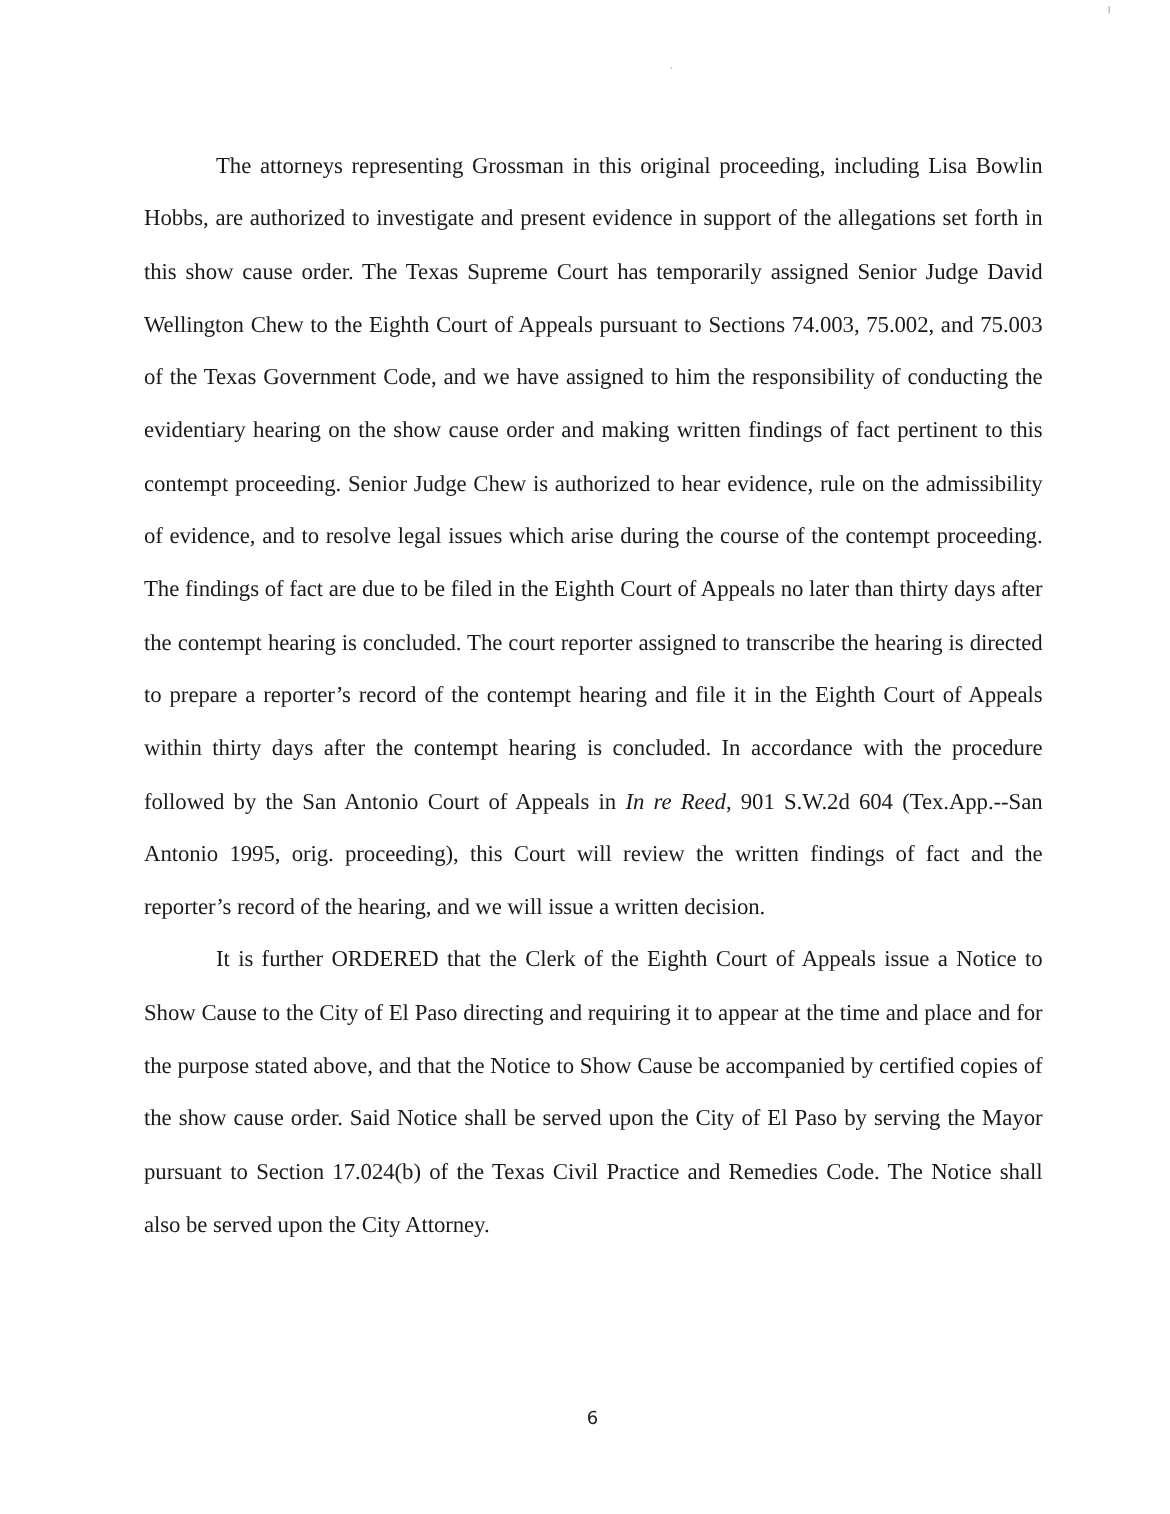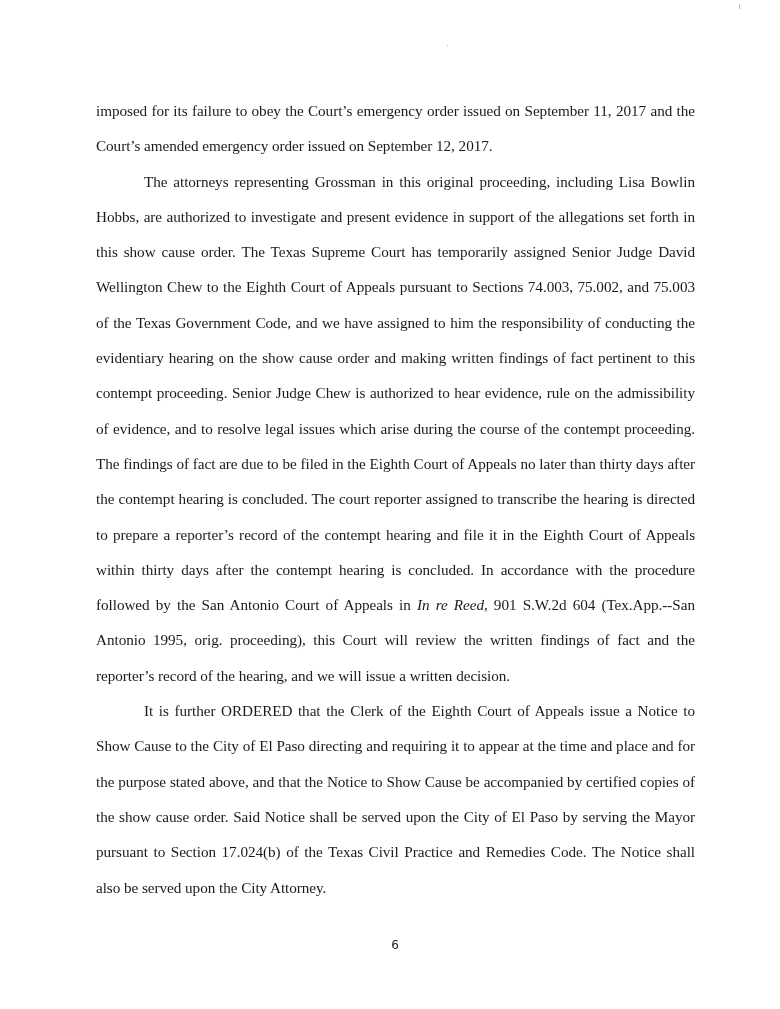--- a/index.html
+++ b/index.html
@@ -50,23 +50,20 @@
   .speck-2 { left: 447px; top: 45px; width: 1px; height: 1px; }
   i { font-style: italic; }
 </style>
 </head>
 <body>
 
 <div class="speck speck-1"></div>
 <div class="speck speck-2"></div>
 
 <div class="page">
-  <p class="para">
-    <span>imposed for its failure to obey the Court’s emergency order issued on September 11, 2017 and the Court’s amended emergency order issued on September 12, 2017.</span>
-  </p>
   <p class="para indent">
     <span>The attorneys representing Grossman in this original proceeding, including Lisa Bowlin Hobbs, are authorized to investigate and present evidence in support of the allegations set forth in this show cause order.  The Texas Supreme Court has temporarily assigned Senior Judge David Wellington Chew to the Eighth Court of Appeals pursuant to Sections 74.003, 75.002, and 75.003 of the Texas Government Code, and we have assigned to him the responsibility of conducting the evidentiary hearing on the show cause order and making written findings of fact pertinent to this contempt proceeding.  Senior Judge Chew is authorized to hear evidence, rule on the admissibility of evidence, and to resolve legal issues which arise during the course of the contempt proceeding. The findings of fact are due to be filed in the Eighth Court of Appeals no later than thirty days after the contempt hearing is concluded.  The court reporter assigned to transcribe the hearing is directed to prepare a reporter’s record of the contempt hearing and file it in the Eighth Court of Appeals within thirty days after the contempt hearing is concluded.  In accordance with the procedure followed by the San Antonio Court of Appeals in </span><i>In re Reed</i><span>, 901 S.W.2d 604 (Tex.App.--San Antonio 1995, orig. proceeding), this Court will review the written findings of fact and the reporter’s record of the hearing, and we will issue a written decision.</span>
   </p>
   <p class="para indent">
     <span>It is further ORDERED that the Clerk of the Eighth Court of Appeals issue a Notice to Show Cause to the City of El Paso directing and requiring it to appear at the time and place and for the purpose stated above, and that the Notice to Show Cause be accompanied by certified copies of the show cause order.  Said Notice shall be served upon the City of El Paso by serving the Mayor pursuant to Section 17.024(b) of the Texas Civil Practice and Remedies Code.  The Notice shall also be served upon the City Attorney.</span>
   </p>
 </div>
 
 <div class="page-number">6</div>
 

